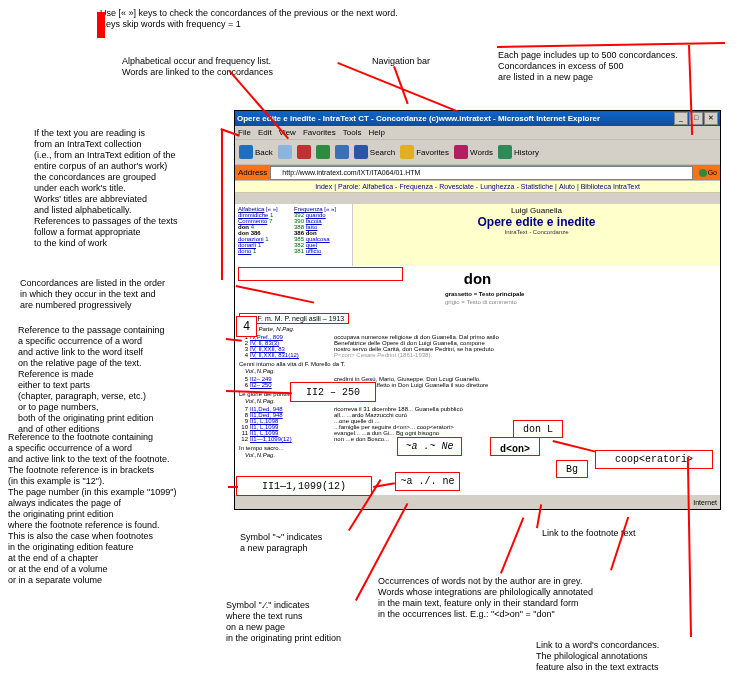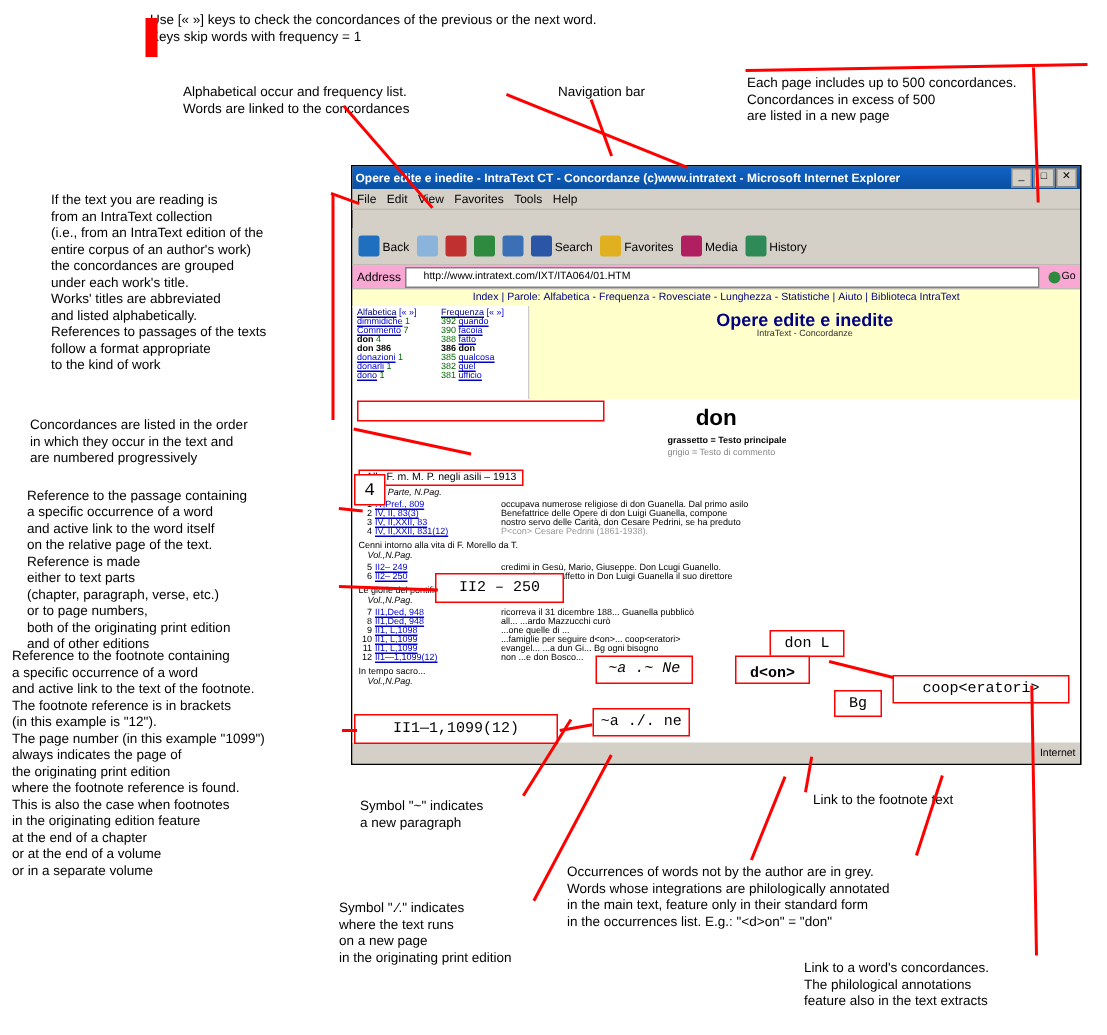--- a/index.html
+++ b/index.html
@@ -6,24 +6,24 @@
   body{width:738px;height:690px;background:#ffffff;font-family:"Liberation Sans",sans-serif;position:relative;overflow:hidden;}
   .ann{position:absolute;font-size:9px;line-height:11px;color:#000;white-space:pre-line;}
   .annbox{position:absolute;border:1.5px solid #ff0000;box-sizing:border-box;}
   .redline{position:absolute;background:#ff0000;transform-origin:0 0;height:1.5px;}
   
   #browser{position:absolute;left:234px;top:110px;width:487px;height:400px;background:#d4d0c8;border:1px solid #000;box-sizing:border-box;}
   .titlebar{height:15px;background:linear-gradient(#1064c8,#0a4fa0);display:flex;align-items:center;padding:0 2px;}
   .titlebar .ttl{color:#fff;font-size:8px;font-weight:bold;flex:1;overflow:hidden;white-space:nowrap;}
   .tbtn{width:12px;height:11px;margin-left:1px;background:#d4d0c8;border:1px solid #888;font-size:7px;line-height:9px;text-align:center;color:#000;}
   .menubar{height:13px;background:#d4d0c8;display:flex;align-items:center;font-size:8px;padding-left:3px;gap:7px;border-bottom:1px solid #bfbbb4;}
-  .toolbar{height:24px;background:#d4d0c8;display:flex;align-items:center;font-size:8px;gap:5px;padding-left:4px;border-bottom:1px solid #bfbbb4;margin-top:12px;}
+  .toolbar{height:24px;background:#d4d0c8;display:flex;align-items:center;font-size:8px;gap:5px;padding-left:4px;border-bottom:1px solid #bfbbb4;}
   .tb-item{display:flex;align-items:center;gap:2px;}
   .tb-ico{width:14px;height:14px;border-radius:2px;display:inline-block;}
-  .addrbar{height:15px;background:#f9a8d4;display:flex;align-items:center;font-size:8px;padding-left:3px;gap:3px;border-bottom:1px solid #bfbbb4;}
+  .addrbar{height:15px;background:#f97316;display:flex;align-items:center;font-size:8px;padding-left:3px;gap:3px;border-bottom:1px solid #bfbbb4;}
   .addrinput{flex:1;height:12px;background:#fff;border:1px solid #808080;font-size:7px;line-height:12px;padding-left:11px;color:#000;position:relative;overflow:hidden;white-space:nowrap;}
   .go{font-size:7px;display:flex;align-items:center;gap:1px;padding:0 3px;}
   .navrow{height:11px;background:#ffffcc;border-bottom:1px solid #cfc9a8;display:flex;align-items:center;justify-content:center;font-size:7px;color:#000080;}
   .navrow span{padding:0 1px;}
   .content{position:absolute;left:0;top:93px;right:0;bottom:15px;background:#fff;overflow:hidden;}
   .statusbar{position:absolute;left:0;right:0;bottom:0;height:14px;background:#d4d0c8;display:flex;align-items:center;font-size:7px;padding:0 3px;justify-content:space-between;border-top:1px solid #fff;}
   
   .hdrband{display:flex;height:62px;}
   .leftlists{width:112px;border-right:1px solid #ccc;padding:2px 2px 0 3px;font-size:6px;}
   .listhdr{color:#000080;text-decoration:underline;font-size:6px;}
@@ -83,21 +83,21 @@
     <div class="tb-item">
       <span class="tb-ico" style="background:#2b56a8"></span>
       <span>Search</span>
     </div>
     <div class="tb-item">
       <span class="tb-ico" style="background:#e0b020"></span>
       <span>Favorites</span>
     </div>
     <div class="tb-item">
       <span class="tb-ico" style="background:#b02060"></span>
-      <span>Media</span>
+      <span>Words</span>
     </div>
     <div class="tb-item">
       <span class="tb-ico" style="background:#2e8b57"></span>
       <span>History</span>
     </div>
   </div>
 
   <div class="addrbar">
     <span>Address</span>
     <div class="addrinput">http://www.intratext.com/IXT/ITA064/01.HTM</div>
@@ -163,20 +163,21 @@
         <div class="listrow">
           <div class="lcol"><span class="wlink">donarli</span> <span class="wnum">1</span></div>
           <div class="rcol"><span class="wnum">382</span> <span class="wlink">quel</span></div>
         </div>
         <div class="listrow">
           <div class="lcol"><span class="wlink">dono</span> <span class="wnum">1</span></div>
           <div class="rcol"><span class="wnum">381</span> <span class="wlink">ufficio</span></div>
         </div>
       </div>
       <div class="titleblock">
+        <div class="tb-author">Luigi Guanella</div>
         <div class="tb-work">Opere edite e inedite</div>
         <div class="tb-sub">IntraText - Concordanze</div>
       </div>
     </div>
 
     <div class="bigword">don</div>
 
     <div class="legend">
       <span style="font-weight:bold">grassetto = Testo principale</span>
     </div>

